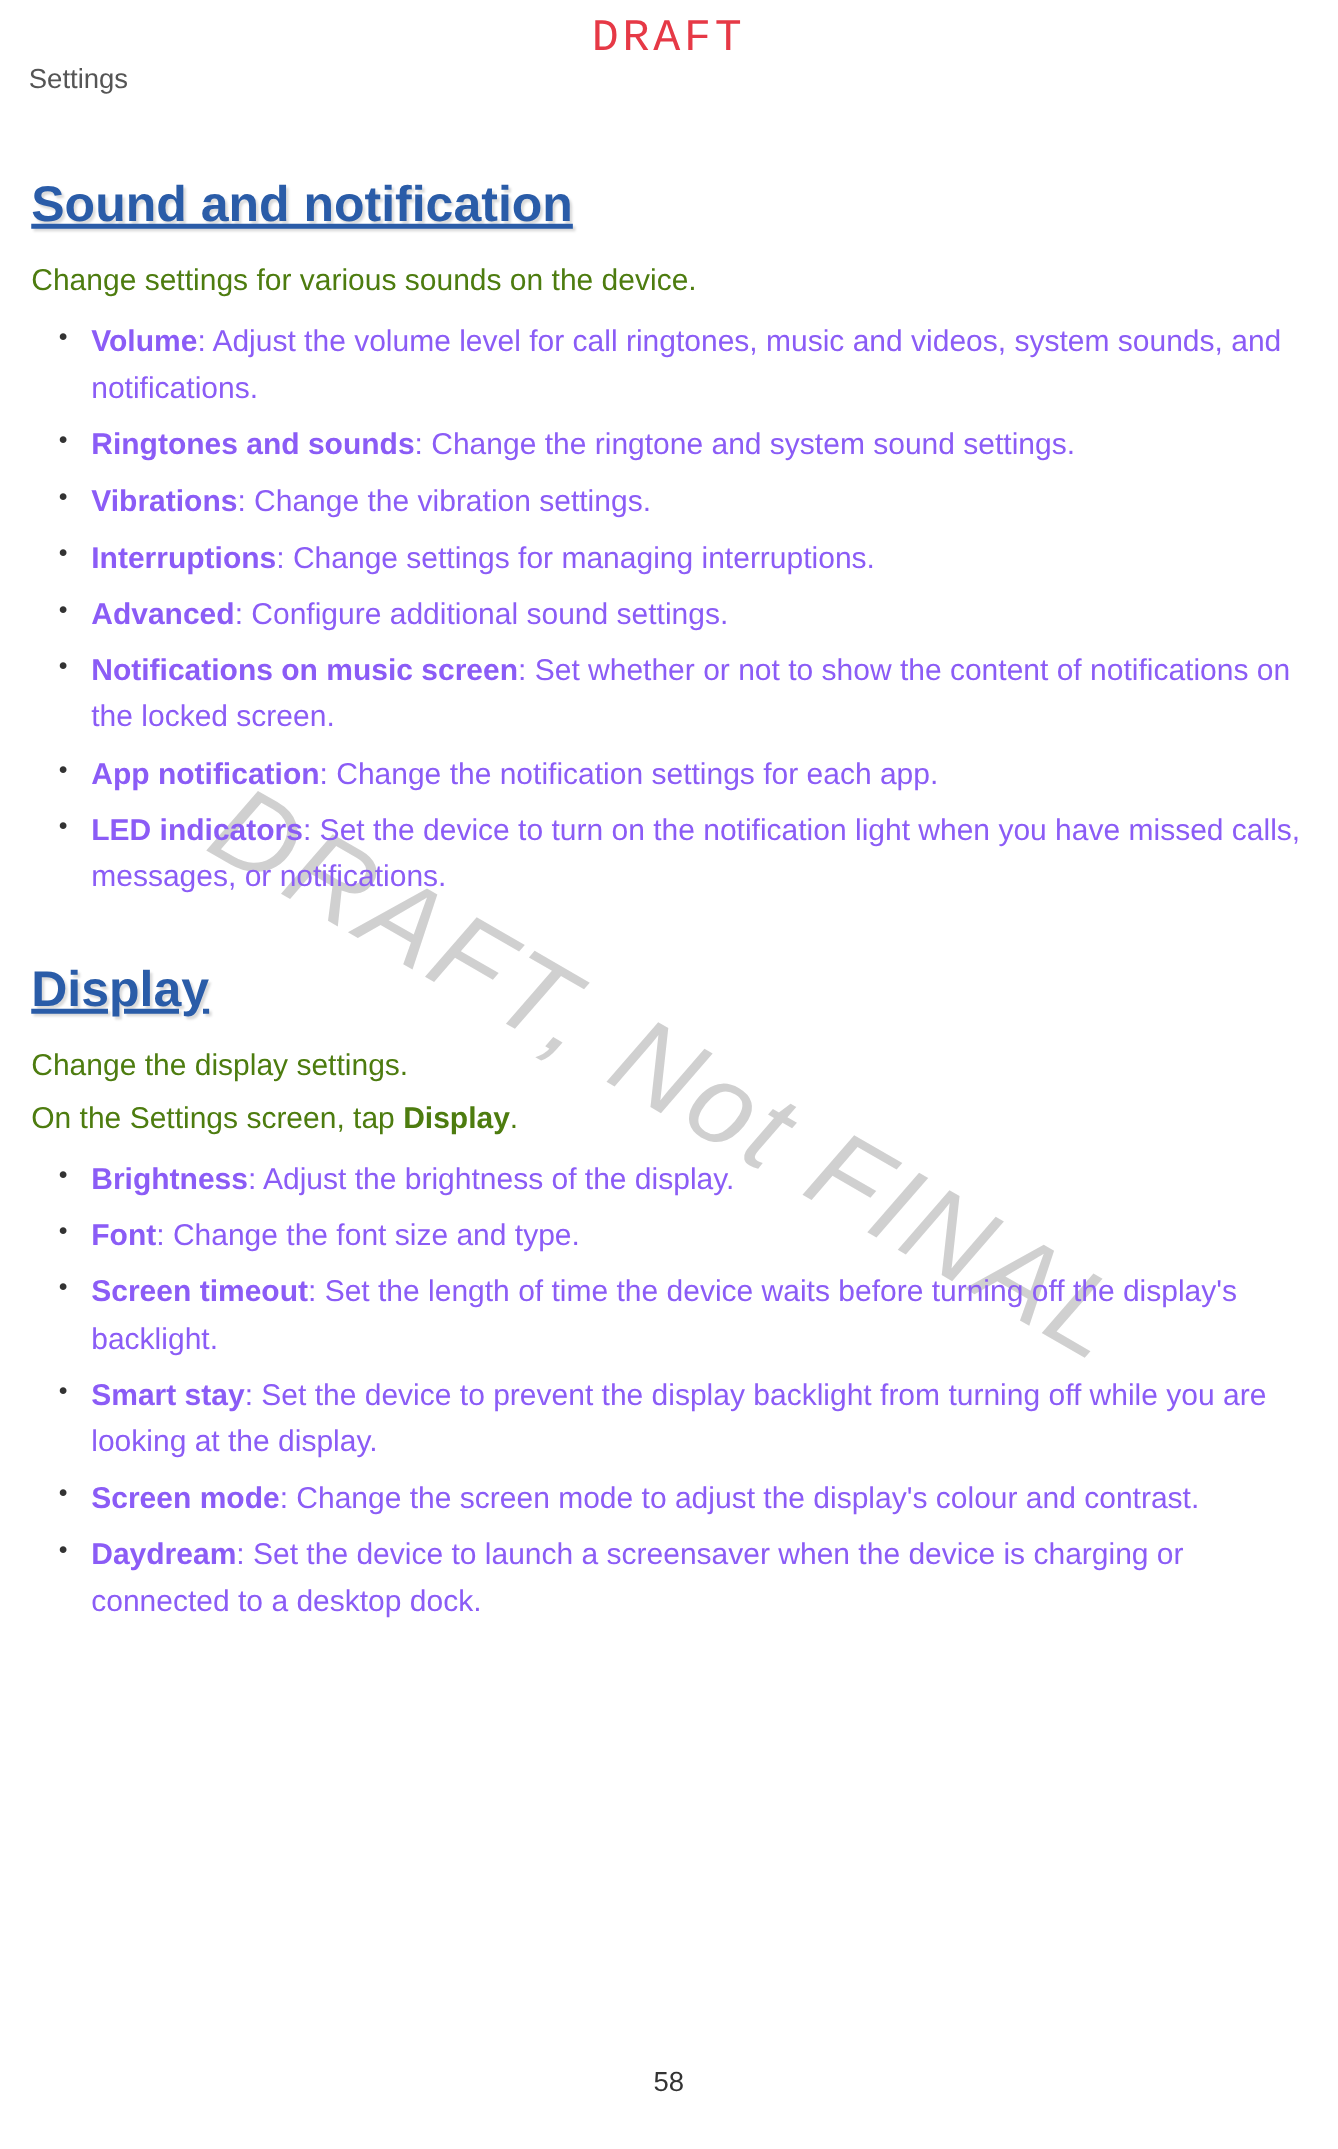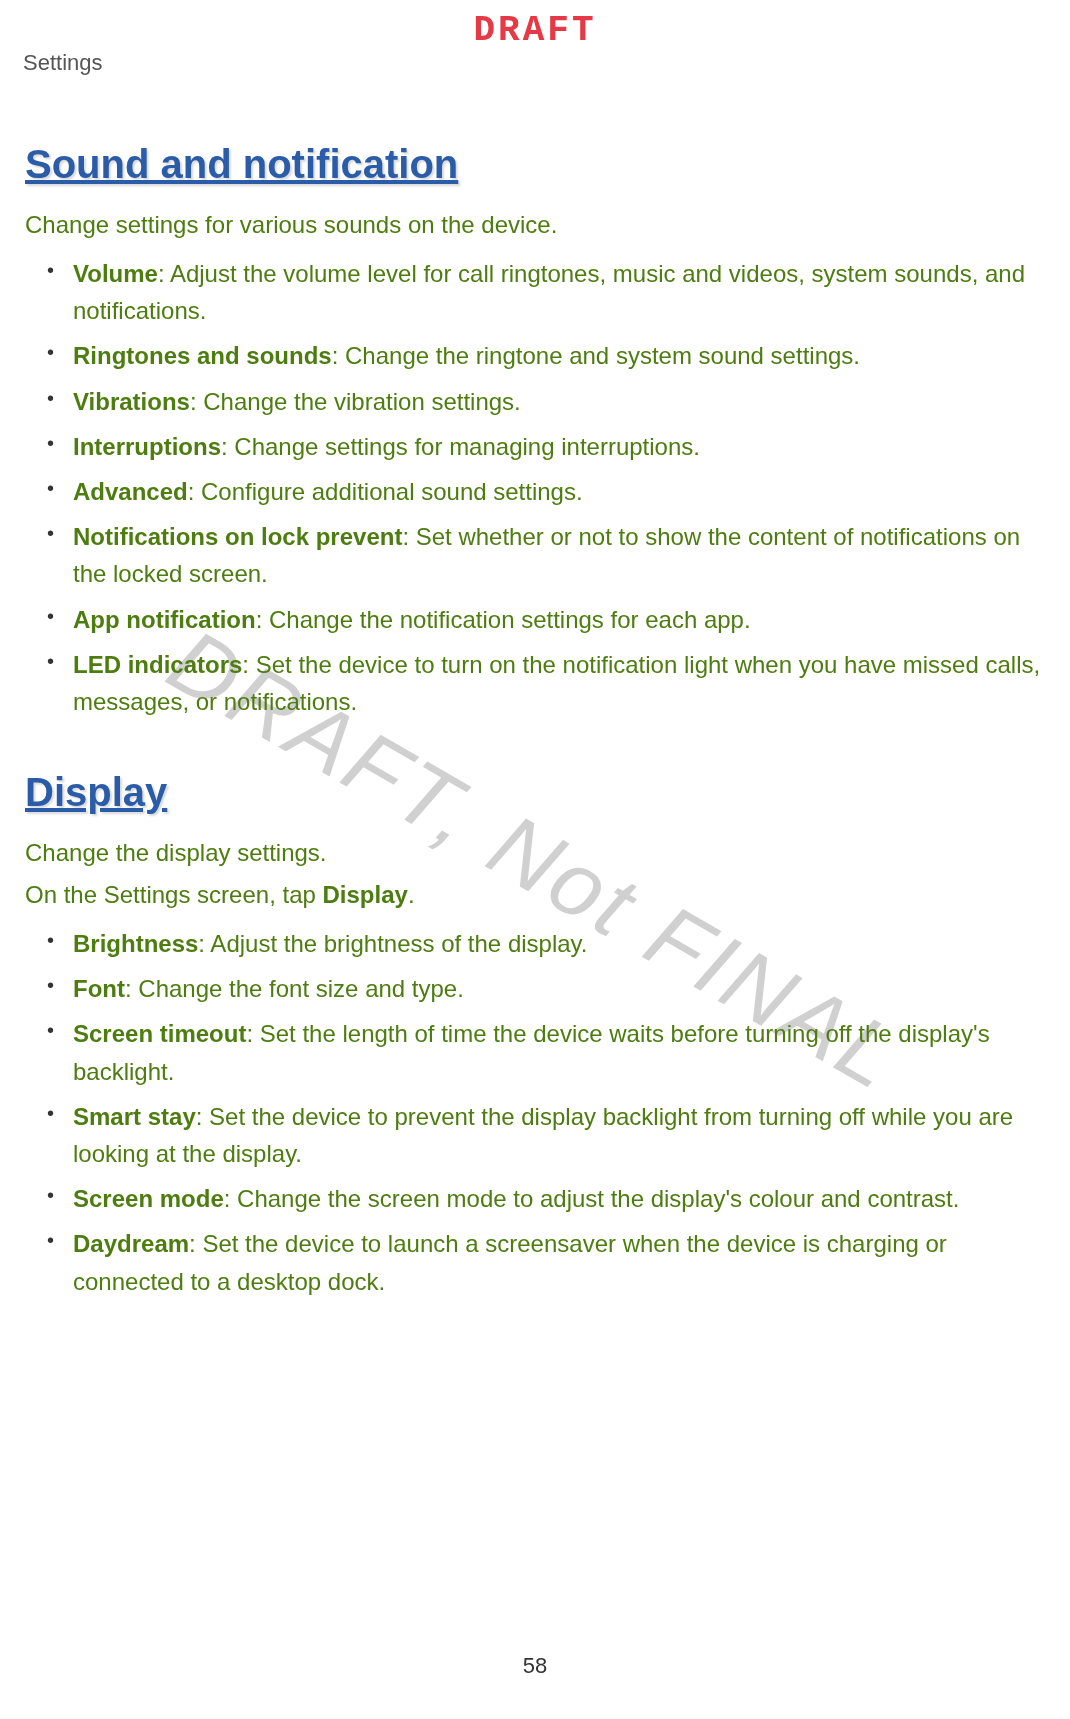--- a/index.html
+++ b/index.html
@@ -10,21 +10,21 @@
       font-family: Arial, Helvetica, sans-serif;
       position: relative;
       color: #333;
     }
     .draft-header {
       position: absolute;
       top: 10px;
       left: 50%;
       transform: translateX(-50%);
       font-family: "Courier New", monospace;
-      font-weight: bold;
+      font-weight: normal;
       font-size: 36px;
       color: #e63946;
       letter-spacing: 3px;
     }
     .breadcrumb {
       position: absolute;
       top: 50px;
       left: 23px;
       font-size: 22px;
       color: #555;
@@ -51,21 +51,21 @@
       line-height: 1.5;
       margin-bottom: 6px;
     }
     .bold { font-weight: bold; }
     ul.items {
       list-style: none;
       margin-top: 12px;
     }
     ul.items li {
       font-size: 24px;
-      color: #4d7c0f;
+      color: #8b5cf6;
       line-height: 1.55;
       padding-left: 48px;
       position: relative;
       margin-bottom: 8px;
     }
     ul.items li::before {
       content: "•";
       position: absolute;
       left: 22px;
       top: 0;
@@ -108,21 +108,21 @@
 <div class="content">
 
   <h2 class="section-heading">Sound and notification</h2>
   <p class="para">Change settings for various sounds on the device.</p>
   <ul class="items">
     <li><span class="bold">Volume</span><span>: Adjust the volume level for call ringtones, music and videos, system sounds, and notifications.</span></li>
     <li><span class="bold">Ringtones and sounds</span><span>: Change the ringtone and system sound settings.</span></li>
     <li><span class="bold">Vibrations</span><span>: Change the vibration settings.</span></li>
     <li><span class="bold">Interruptions</span><span>: Change settings for managing interruptions.</span></li>
     <li><span class="bold">Advanced</span><span>: Configure additional sound settings.</span></li>
-    <li><span class="bold">Notifications on lock prevent</span><span>: Set whether or not to show the content of notifications on the locked screen.</span></li>
+    <li><span class="bold">Notifications on music screen</span><span>: Set whether or not to show the content of notifications on the locked screen.</span></li>
     <li><span class="bold">App notification</span><span>: Change the notification settings for each app.</span></li>
     <li><span class="bold">LED indicators</span><span>: Set the device to turn on the notification light when you have missed calls, messages, or notifications.</span></li>
   </ul>
 
   <h2 class="section-heading">Display</h2>
   <p class="para">Change the display settings.</p>
   <p class="para">
     <span>On the Settings screen, tap </span><span class="bold">Display</span><span>.</span>
   </p>
   <ul class="items">

